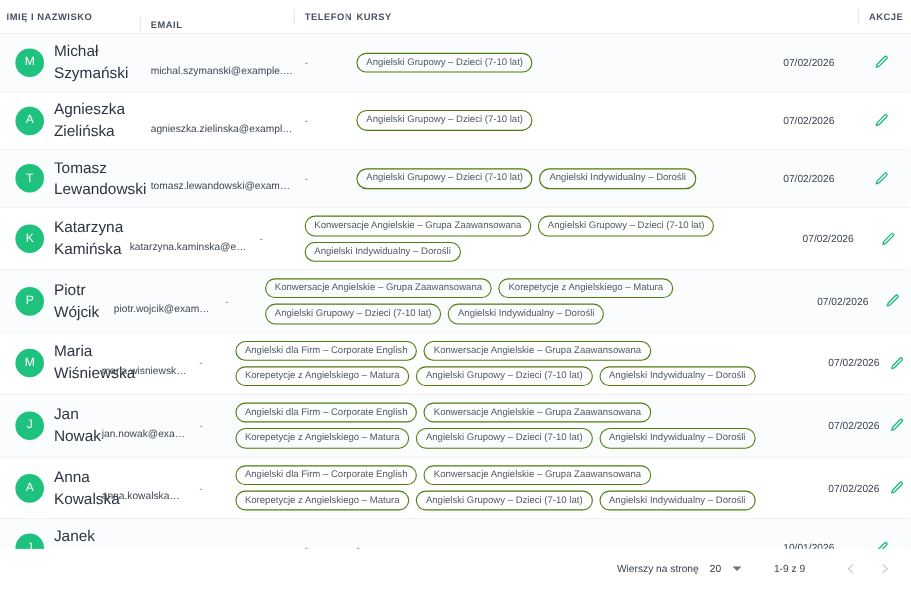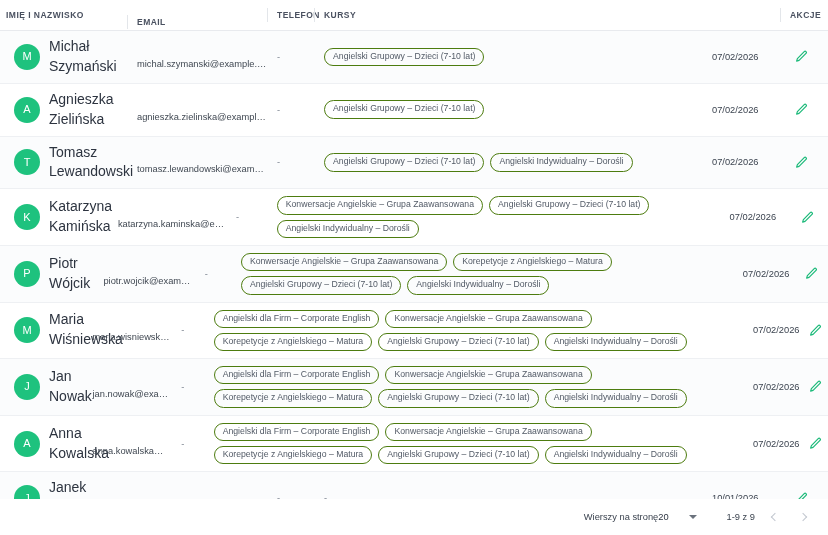--- a/index.html
+++ b/index.html
@@ -158,36 +158,36 @@
     height: 36px;
     display: flex;
     align-items: center;
     justify-content: flex-end;
     gap: 0;
     padding-right: 14px;
     background: #ffffff;
     font-size: 9.3px;
     color: #3b434f;
   }
-  .rows-label { }
+  .rows-label { margin-right: 10px; }
   .rows-select {
     display: flex;
     align-items: center;
-    gap: 20px;
+    gap: 10px;
     cursor: pointer;
     margin-right: 30px;
   }
   .rows-value { font-size: 9.3px; color: #2d3440; }
   .caret {
     width: 0; height: 0;
     border-left: 4px solid transparent;
     border-right: 4px solid transparent;
     border-top: 4px solid #6b727d;
   }
-  .range { margin-right: 9px; color: #3b434f; }
+  .range { margin-right: 32px; color: #3b434f; }
   .pager { display: flex; align-items: center; gap: 10px; }
   .pg-btn {
     width: 20px; height: 20px;
     display: flex; align-items: center; justify-content: center;
     background: none; border: none; cursor: default; padding: 0;
   }
   .chev {
     width: 6px; height: 6px;
     border-top: 1.4px solid #c2c7cf;
     border-right: 1.4px solid #c2c7cf;

